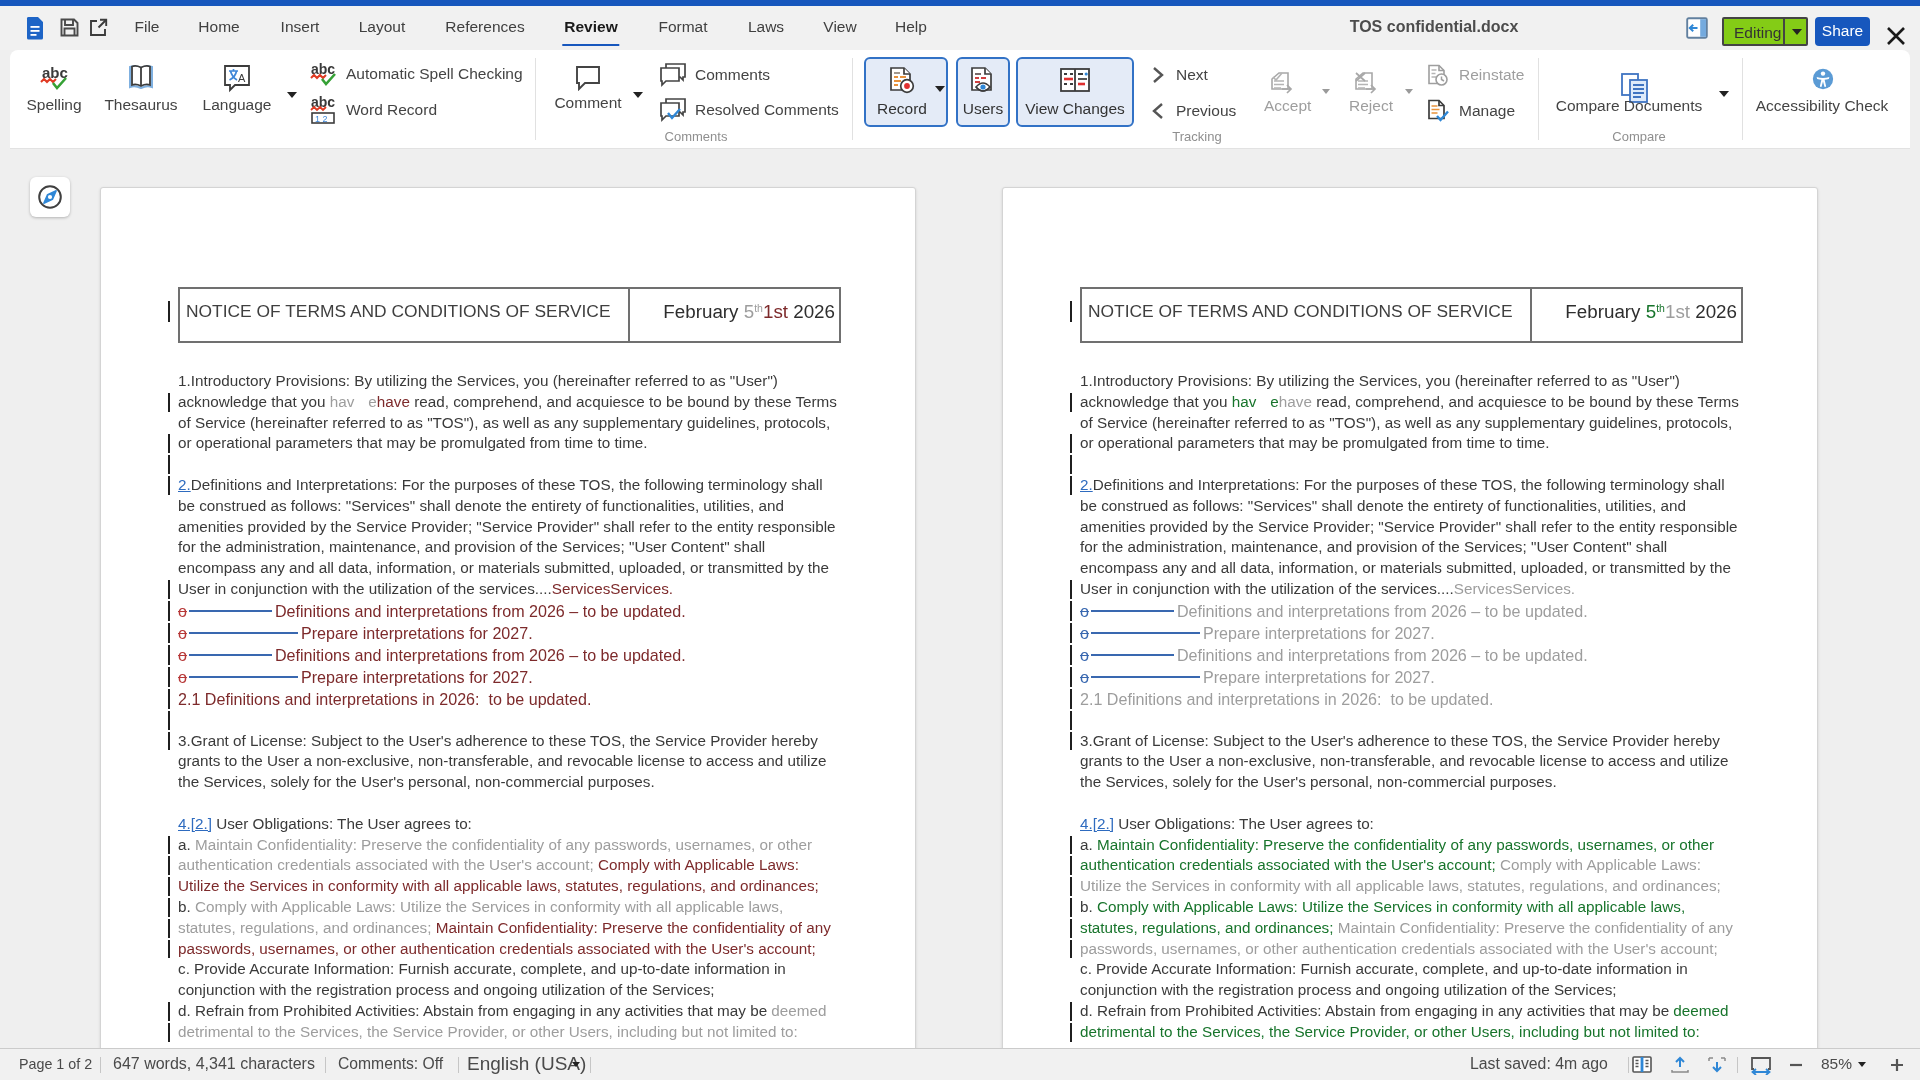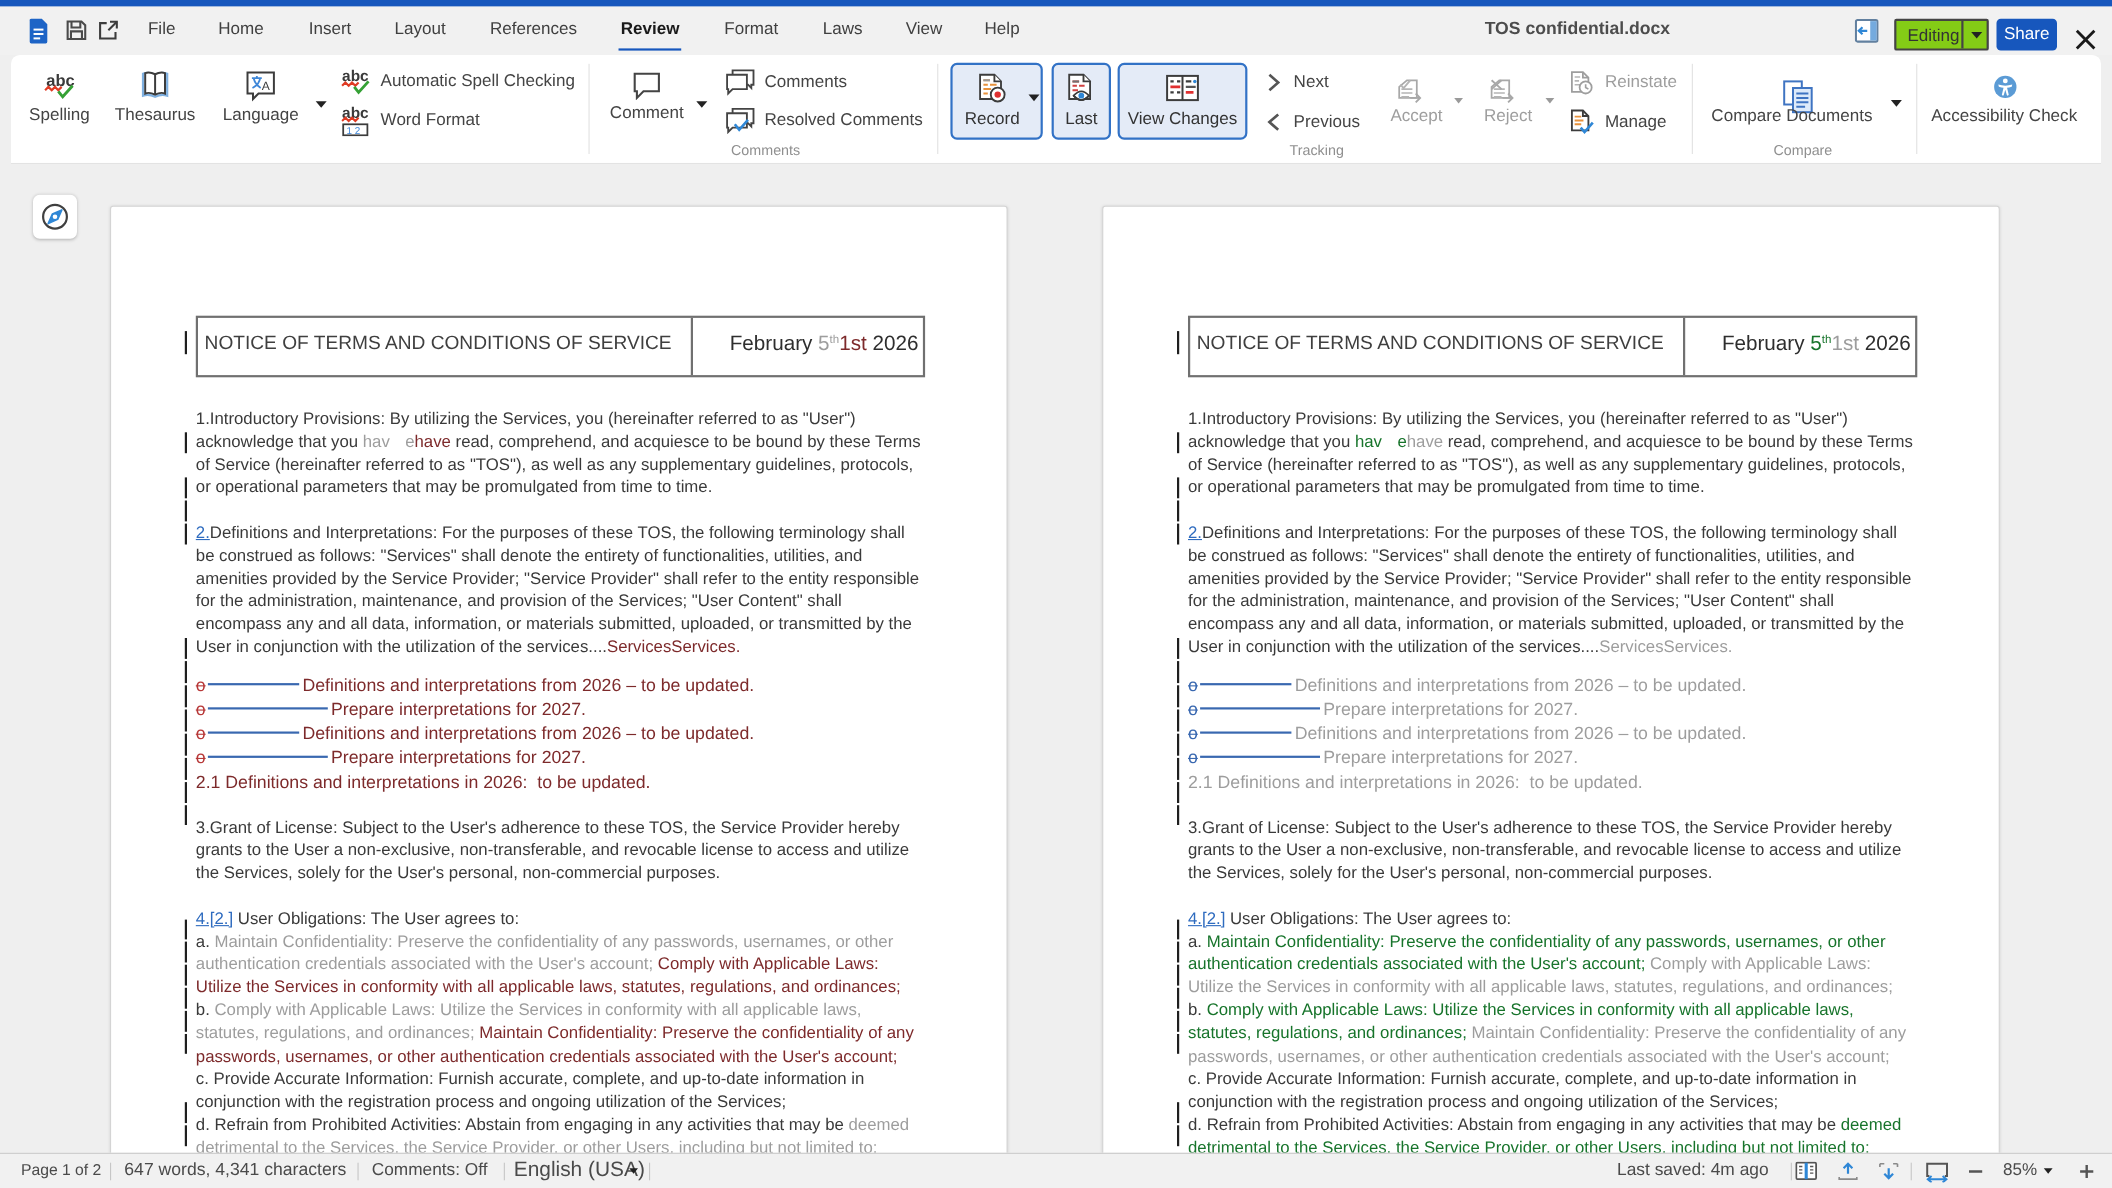--- a/index.html
+++ b/index.html
@@ -27,21 +27,21 @@
 .gray15 { font-size:15.5px; color:#9e9e9e; white-space:nowrap; position:absolute; }
 .dark15 { font-size:15.5px; color:#444; white-space:nowrap; position:absolute; }
 
 #work { position:absolute; left:0; top:150px; width:1920px; height:898px; background:#efefef; overflow:hidden;padding-left:48px; }
 .page { position:absolute; top:37px; width:816px; height:880px; background:#fff; border:1px solid #d4d4d4; border-radius:3px; box-shadow:0 1px 3px rgba(0,0,0,.12); }
 #page1 { left:100px; }
 #page2 { left:1002px; }
 
 .doc { position:absolute; left:77px; top:183px; width:680px; font-size:15.25px; line-height:20.8px; color:#3a3a3a; }
 .ln { white-space:pre; }
-.bl { font-size:16.1px; line-height:22px;margin-top:12px; }
+.bl { font-size:16.1px; line-height:22px; }
 .u { color:#2e6bbf; text-decoration:underline; }
 .sup { font-size:10.5px; vertical-align:6px; }
 .lead { display:inline-block; height:1.7px; background:#3968b0; vertical-align:5px; }
 .gap { display:inline-block; width:14px; }
 .bar { position:absolute; width:2px; background:#1f1f1f; left:67px; }
 
 #page1 .a { color:#7d2a2b; }
 #page1 .c { color:#9d9d9d; }
 #page1 .bo { color:#b73838; text-decoration:line-through; }
 #page2 .a { color:#9d9d9d; }
@@ -142,21 +142,21 @@
         </svg>
       <span>Automatic Spell Checking</span>
     </div>
     <div class="rsmall" style="left:300px;top:46px;height:28px">
       <svg width="28" height="28" viewBox="0 0 28 28">
           <text x="1" y="11" font-size="14" font-weight="bold" fill="#3a3a3a" font-family="Liberation Sans">abc</text>
           <path d="M1 14 l3 -3 l3 3 l3 -3 l3 3 l3 -3" stroke="#e03b24" stroke-width="1.8" fill="none"></path>
           <rect x="2" y="17" width="22" height="10" fill="none" stroke="#3c3c3c" stroke-width="1.6"></rect>
           <text x="5" y="25.5" font-size="9" fill="#3f87d8" font-family="Liberation Sans">1 2</text>
         </svg>
-      <span>Word Format</span>
+      <span>Word Record</span>
     </div>
     <div class="rsep" style="left:525px"></div>
 
     <div class="rbig" style="left:543px;top:15px;width:70px">
       <svg width="26" height="26" viewBox="0 0 26 26">
           <path d="M2 2 h22 v16 h-14 l-6 6 v-6 h-2 z" fill="#fff" stroke="#444" stroke-width="1.9"></path>
         </svg>
       <div class="cap">Comment</div>
     </div>
     <div class="caret" style="left:623px;top:42px"></div>
@@ -194,21 +194,21 @@
     <div class="togglebtn" style="left:946px;top:7px;width:54px;height:70px">
       <svg width="30" height="30" viewBox="0 0 30 30">
           <path d="M4 2 h13 l6 6 v16 h-19 z" fill="#fff" stroke="#3c3c3c" stroke-width="1.7"></path>
           <path d="M17 2 v6 h6" fill="#fff" stroke="#3c3c3c" stroke-width="1.7"></path>
           <path d="M7 8 h6 M7 12 h4 M13 12 h5 M7 16 h5" stroke="#d04040" stroke-width="1.8"></path>
           <path d="M7 8 h6" stroke="#707070" stroke-width="1.8"></path>
           <path d="M8 21 q7 -8 14 0 q-7 8 -14 0 z" fill="#fff" stroke="#3c3c3c" stroke-width="1.6"></path>
           <circle cx="15" cy="21" r="2.6" fill="#2f87d6"></circle>
           <path d="M8 21 q7 8 14 0" fill="none" stroke="#3c3c3c" stroke-width="1.6"></path>
         </svg>
-      <div class="cap">Last</div>
+      <div class="cap">Users</div>
     </div>
 
     <div class="togglebtn" style="left:1006px;top:7px;width:118px;height:70px">
       <svg width="34" height="30" viewBox="0 0 34 30">
           <rect x="3" y="3" width="28" height="22" fill="#fff" stroke="#3c3c3c" stroke-width="1.8"></rect>
           <path d="M17 3 v22" stroke="#3c3c3c" stroke-width="1.8"></path>
           <path d="M6 8 h3 M12 8 h3" stroke="#3c3c3c" stroke-width="2"></path>
           <path d="M6 13 h9" stroke="#e03030" stroke-width="2.6"></path>
           <path d="M6 18 h3 M12 18 h3" stroke="#3c3c3c" stroke-width="2"></path>
           <path d="M20 8 h5" stroke="#3c3c3c" stroke-width="2"></path>

